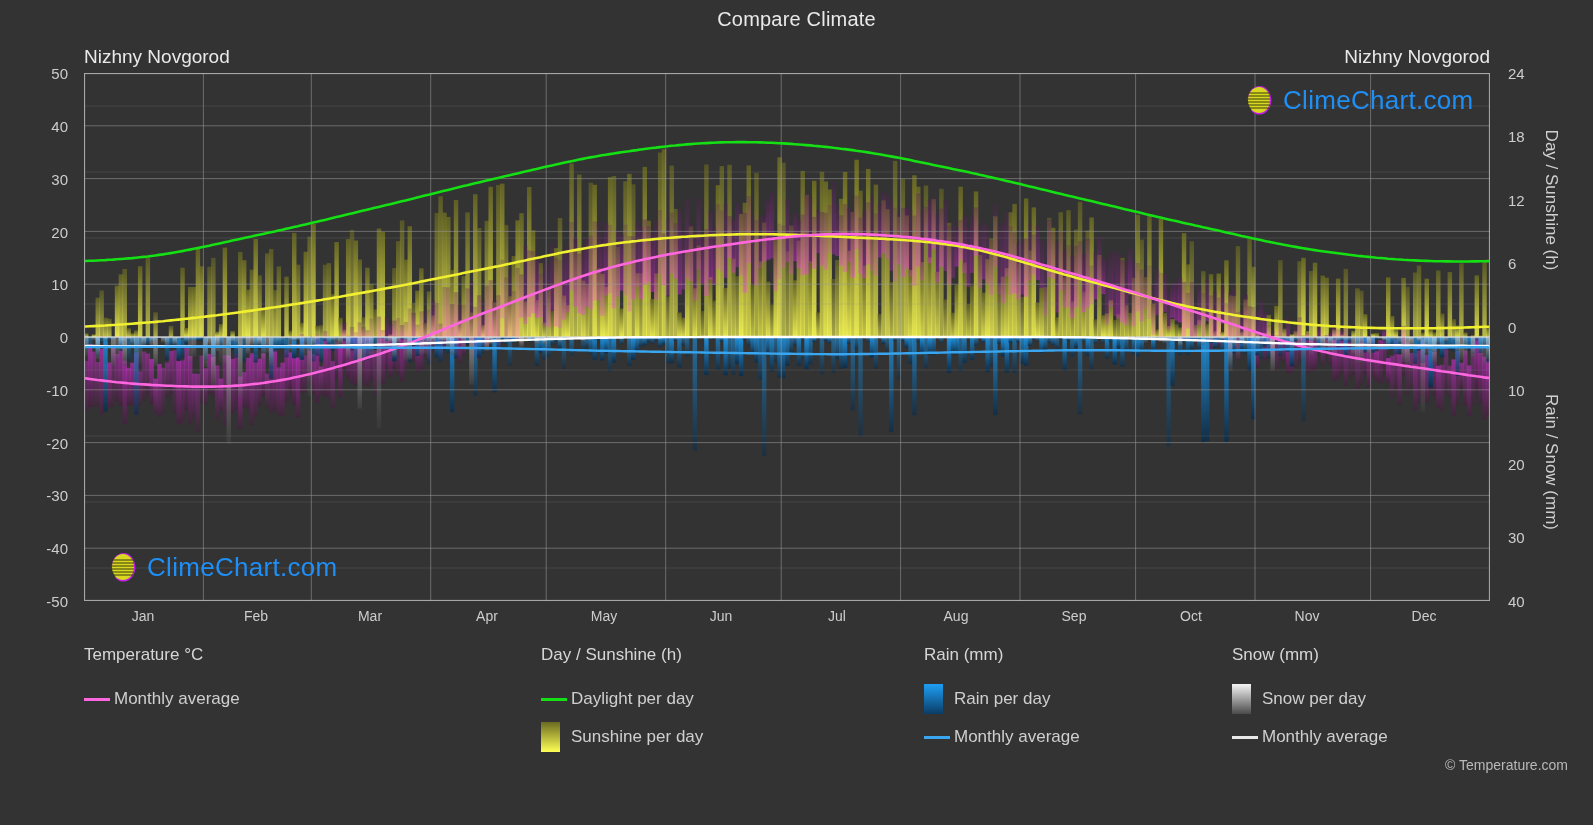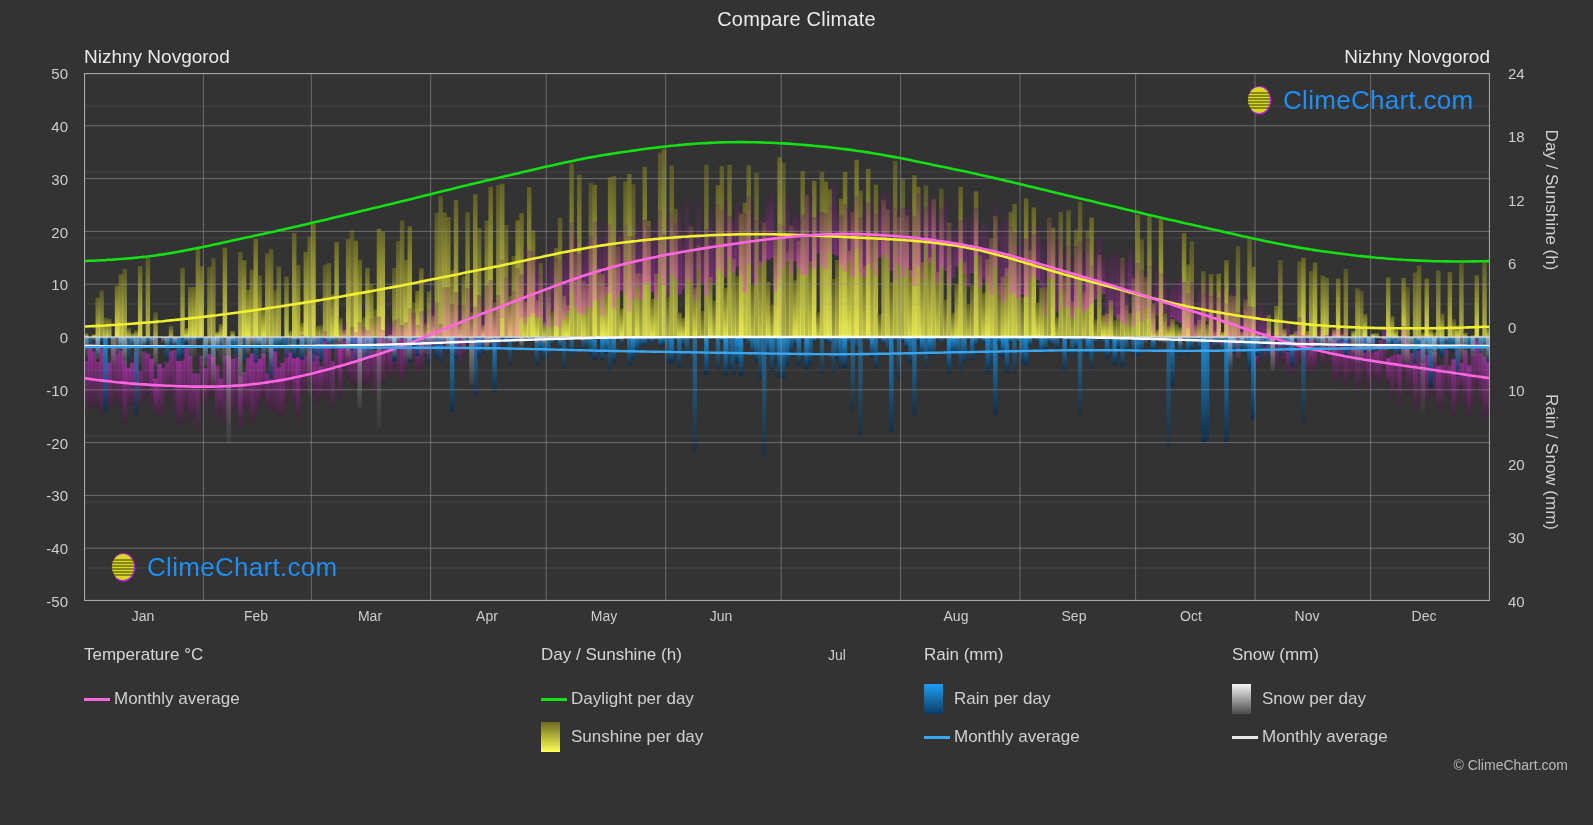--- a/index.html
+++ b/index.html
@@ -80,21 +80,21 @@
   <div class="ytick-r" style="left:1508px;top:456px;">20</div>
   <div class="ytick-r" style="left:1508px;top:529px;">30</div>
   <div class="ytick-r" style="left:1508px;top:593px;">40</div>
 
   <div class="xtick" style="left:83px;top:608px;">Jan</div>
   <div class="xtick" style="left:196px;top:608px;">Feb</div>
   <div class="xtick" style="left:310px;top:608px;">Mar</div>
   <div class="xtick" style="left:427px;top:608px;">Apr</div>
   <div class="xtick" style="left:544px;top:608px;">May</div>
   <div class="xtick" style="left:661px;top:608px;">Jun</div>
-  <div class="xtick" style="left:777px;top:608px;margin-top:39px;">Jul</div>
+  <div class="xtick" style="left:777px;top:608px;">Jul</div>
   <div class="xtick" style="left:896px;top:608px;">Aug</div>
   <div class="xtick" style="left:1014px;top:608px;">Sep</div>
   <div class="xtick" style="left:1131px;top:608px;">Oct</div>
   <div class="xtick" style="left:1247px;top:608px;">Nov</div>
   <div class="xtick" style="left:1364px;top:608px;">Dec</div>
 
   <div id="plot">
     <svg id="plotsvg" width="1406" height="528" viewBox="0 0 1406 528">
       <defs>
         <linearGradient id="gSun" x1="0" y1="1" x2="0" y2="0">
@@ -1695,15 +1695,15 @@
         <span class="lglabel">Snow per day</span>
       </div>
       <div class="lgrow">
         <span class="lgkey">
           <span class="lineswatch" style="background:#e8e8e8;"></span>
         </span>
         <span class="lglabel">Monthly average</span>
       </div>
     </div>
 
-    <div class="copyright">© ClimeChart.com</div>
+    <div class="copyright">© Temperature.com</div>
   </div>
 </div>
 
 </body></html>

